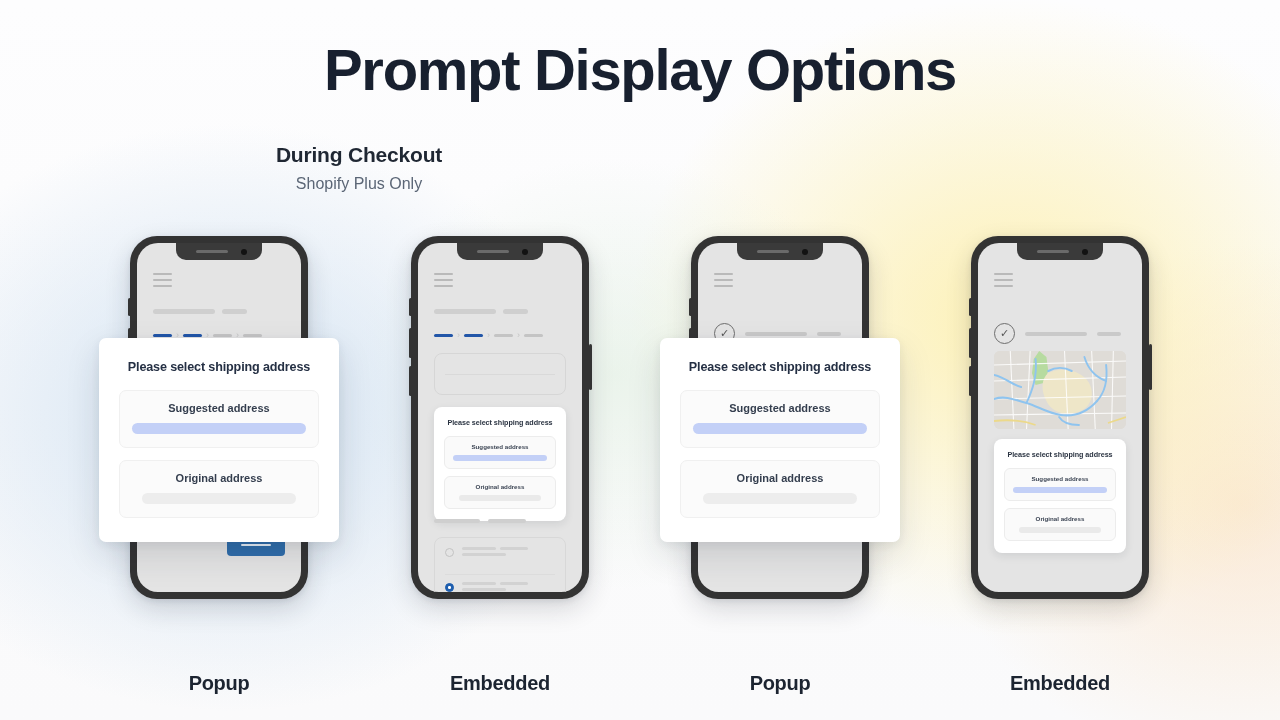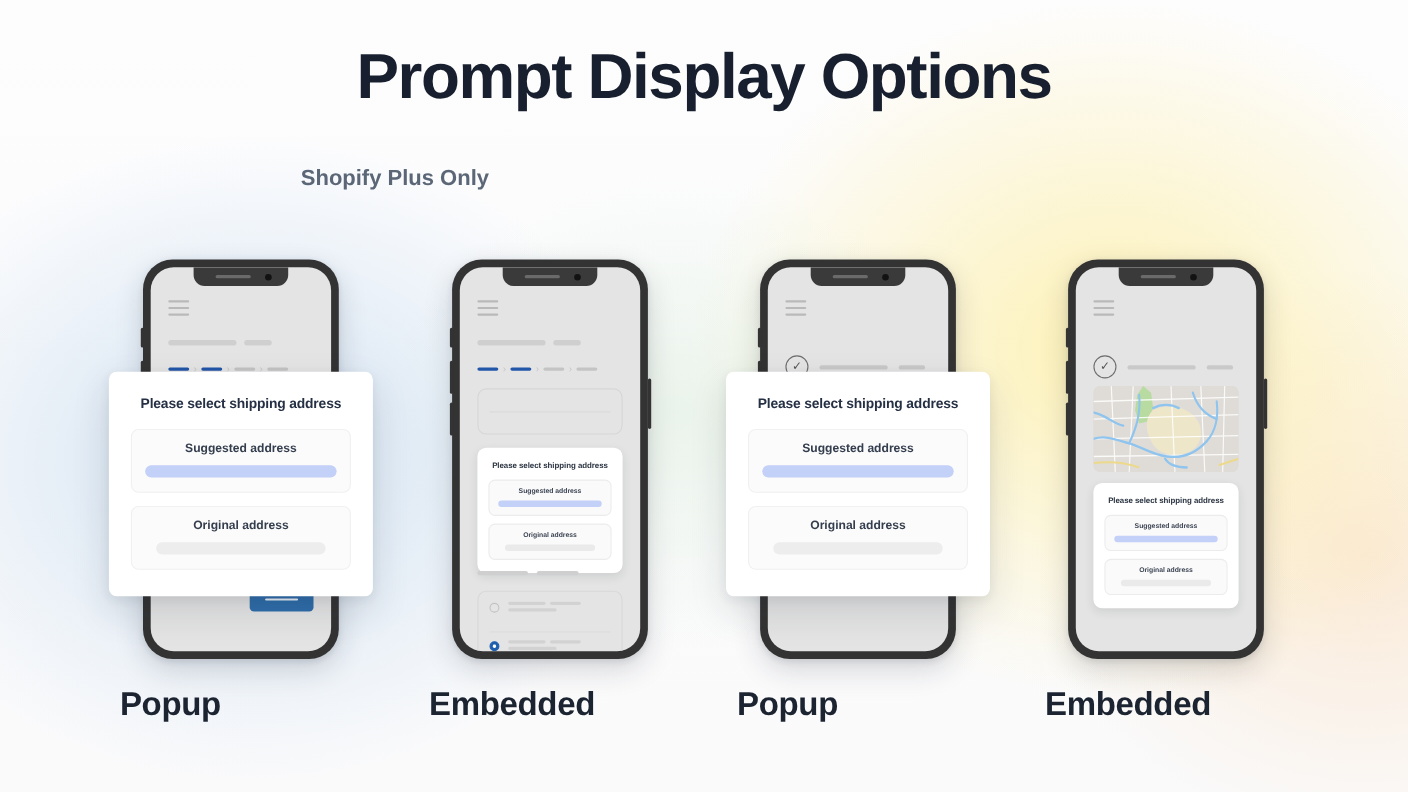--- a/index.html
+++ b/index.html
@@ -41,22 +41,22 @@
   #grp-after  { left: 790px; top: 162px; width: 260px; }
 
   .group-title {
     font-size: 21px;
     font-weight: 700;
     color: #1f2733;
     letter-spacing: -0.2px;
   }
   .group-sub {
     margin-top: 8px;
-    font-size: 20px;
-    font-weight: 700;
+    font-size: 16px;
+    font-weight: 400;
     color: #5b6676;
   }
 
   
   .phone {
     position: absolute;
     width: 178px;
     height: 363px;
     background: #333333;
     border-radius: 27px;
@@ -227,35 +227,38 @@
     text-align: center; font-size: 11px; font-weight: 600;
     color: #343e4e; margin-bottom: 9px;
   }
   .pu-opt .po-bar { height: 11px; border-radius: 7px; }
   .po-bar.suggest { background: #c3d0f7; }
   .po-bar.original { background: #ededed; margin: 0 10px; }
 
   
   .caption {
     position: absolute;
-    font-size: 30px;
+    text-align: center;
+    font-size: 20px;
     font-weight: 700;
     color: #1c2431;
     letter-spacing: -0.3px;
     width: 220px;
+    margin-top: 48px;
   }
 </style>
 </head>
 <body>
 
 <div id="stage">
 
   <div class="page-title">Prompt Display Options</div>
 
   <div class="group-head" id="grp-during">
+    <div class="group-title">During Checkout</div>
     <div class="group-sub">Shopify Plus Only</div>
   </div>
 
 
   <div class="phone" style="left:130px; top:236px;">
     <div class="side-btn sb-left" style="top:62px;  height:18px;"></div>
     <div class="side-btn sb-left" style="top:92px;  height:30px;"></div>
     <div class="side-btn sb-left" style="top:130px; height:30px;"></div>
     <div class="side-btn sb-right" style="top:108px; height:46px;"></div>
 

